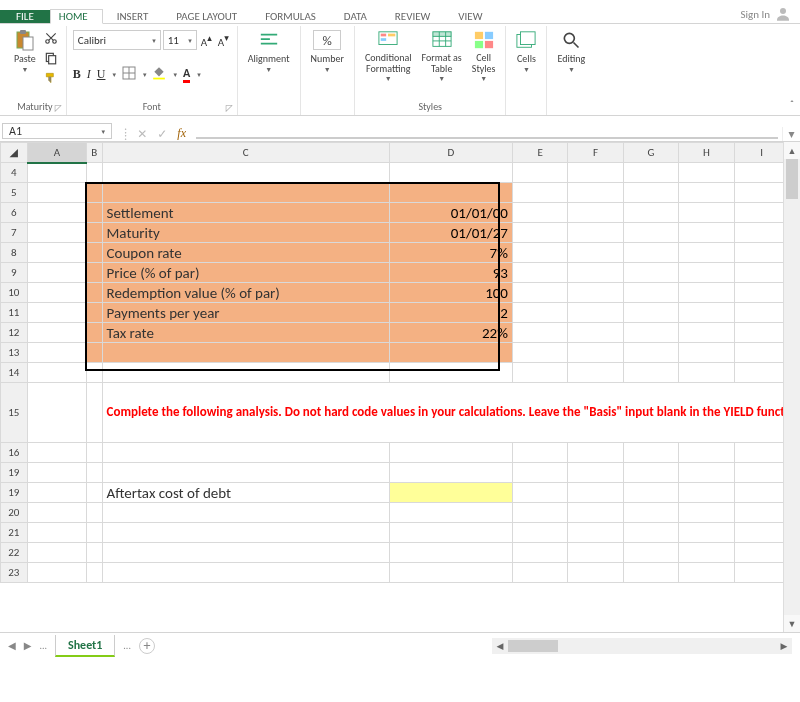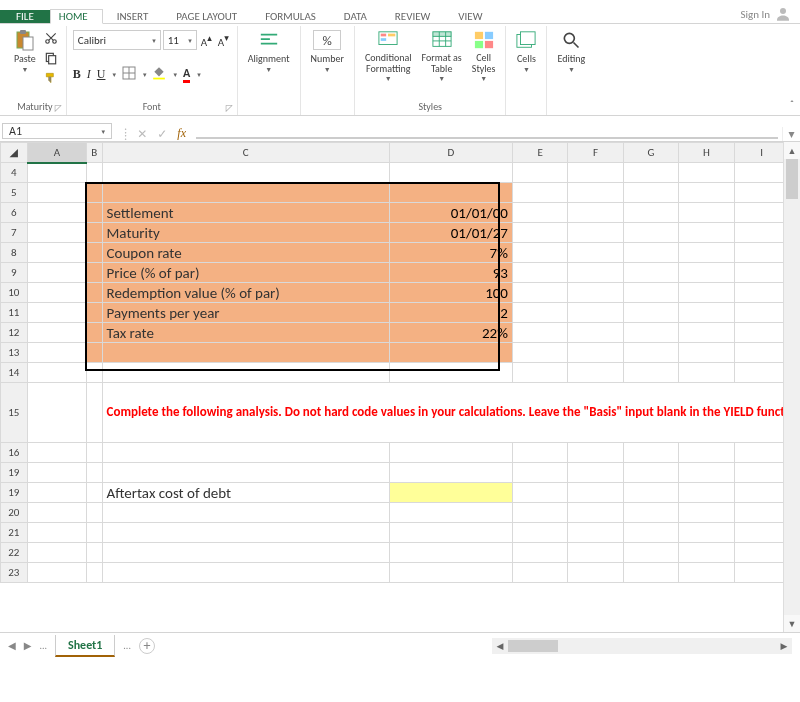--- a/index.html
+++ b/index.html
@@ -65,21 +65,21 @@
 .instr { color: #ff0000; font-weight: bold; font-size: 14px; line-height: 1.3; white-space: normal; padding: 4px 6px; }
 .row-tall td { height: 60px; vertical-align: middle; }
 .vscroll { position: absolute; right: 0; top: 0; bottom: 0; width: 17px; background: #f0f0f0; border-left: 1px solid #ddd; }
 .vscroll .arrow { height: 17px; display: flex; align-items: center; justify-content: center; color: #666; font-size: 9px; background: #f8f8f8; }
 .vscroll .thumb { position: absolute; top: 17px; left: 2px; right: 2px; height: 40px; background: #cdcdcd; }
 
 
 .sheettabs { height: 26px; border-top: 1px solid #d4d4d4; display: flex; align-items: center; padding: 0 8px; gap: 8px; position: relative; background: #fff; }
 .sheettabs .nav { color: #888; font-size: 10px; cursor: pointer; }
 .sheettabs .tab { border: 1px solid #ccc; border-top: none; padding: 3px 12px; font-size: 12px; background: #fff; }
-.sheettabs .tab.active { border-bottom: 2px solid #a16207; font-weight: bold; color: #217346; }
+.sheettabs .tab.active { border-bottom: 2px solid #84cc16; font-weight: bold; color: #217346; }
 .sheettabs .add { color: #888; font-size: 14px; cursor: pointer; border: 1px solid #ccc; border-radius: 50%; width: 16px; height: 16px; display: flex; align-items: center; justify-content: center; }
 .hscroll { margin-left: auto; width: 300px; height: 16px; background: #f0f0f0; display: flex; align-items: center; }
 .hscroll .arrow { width: 16px; text-align: center; color: #666; font-size: 9px; }
 .hscroll .track { flex: 1; position: relative; height: 100%; }
 .hscroll .thumb { position: absolute; left: 0; width: 50px; top: 2px; bottom: 2px; background: #cdcdcd; }
 
 
 .orange-outline { position: absolute; border: 2px solid #000; pointer-events: none; }
 </style>
 </head>

